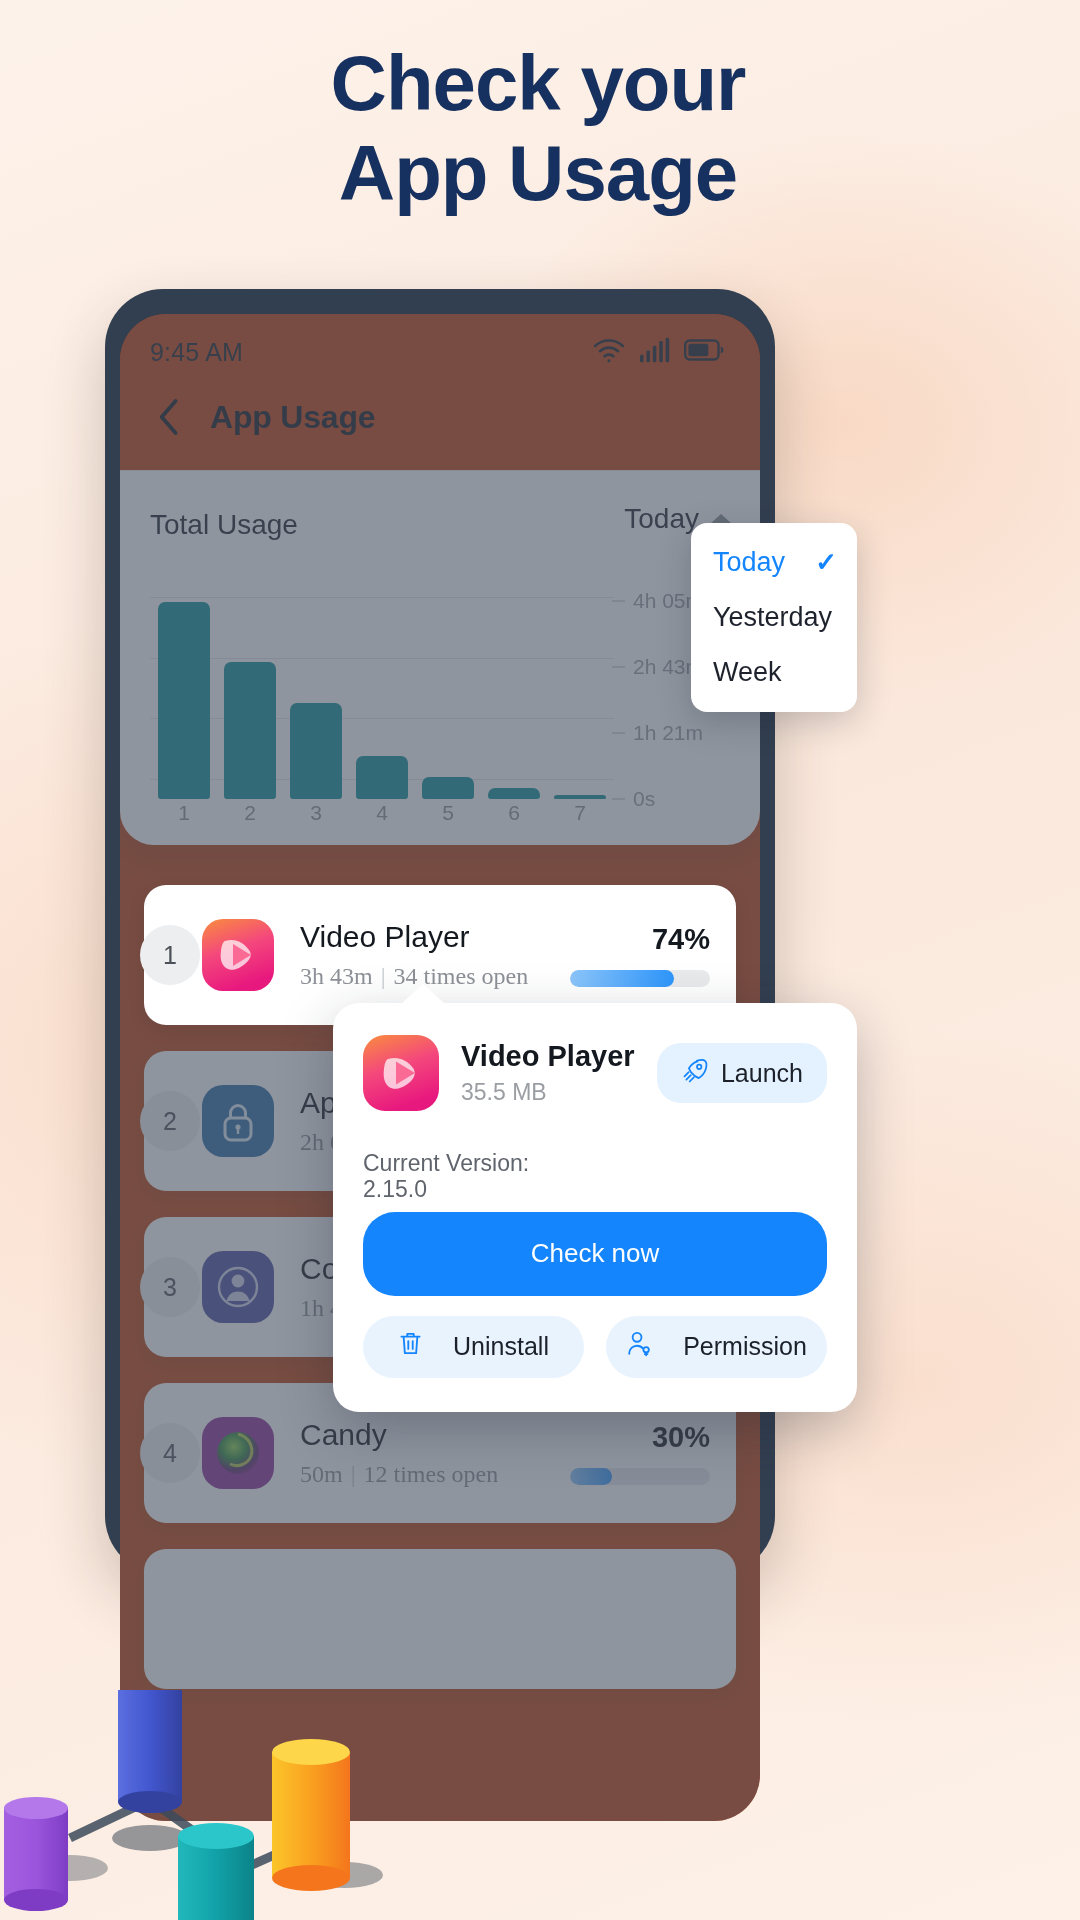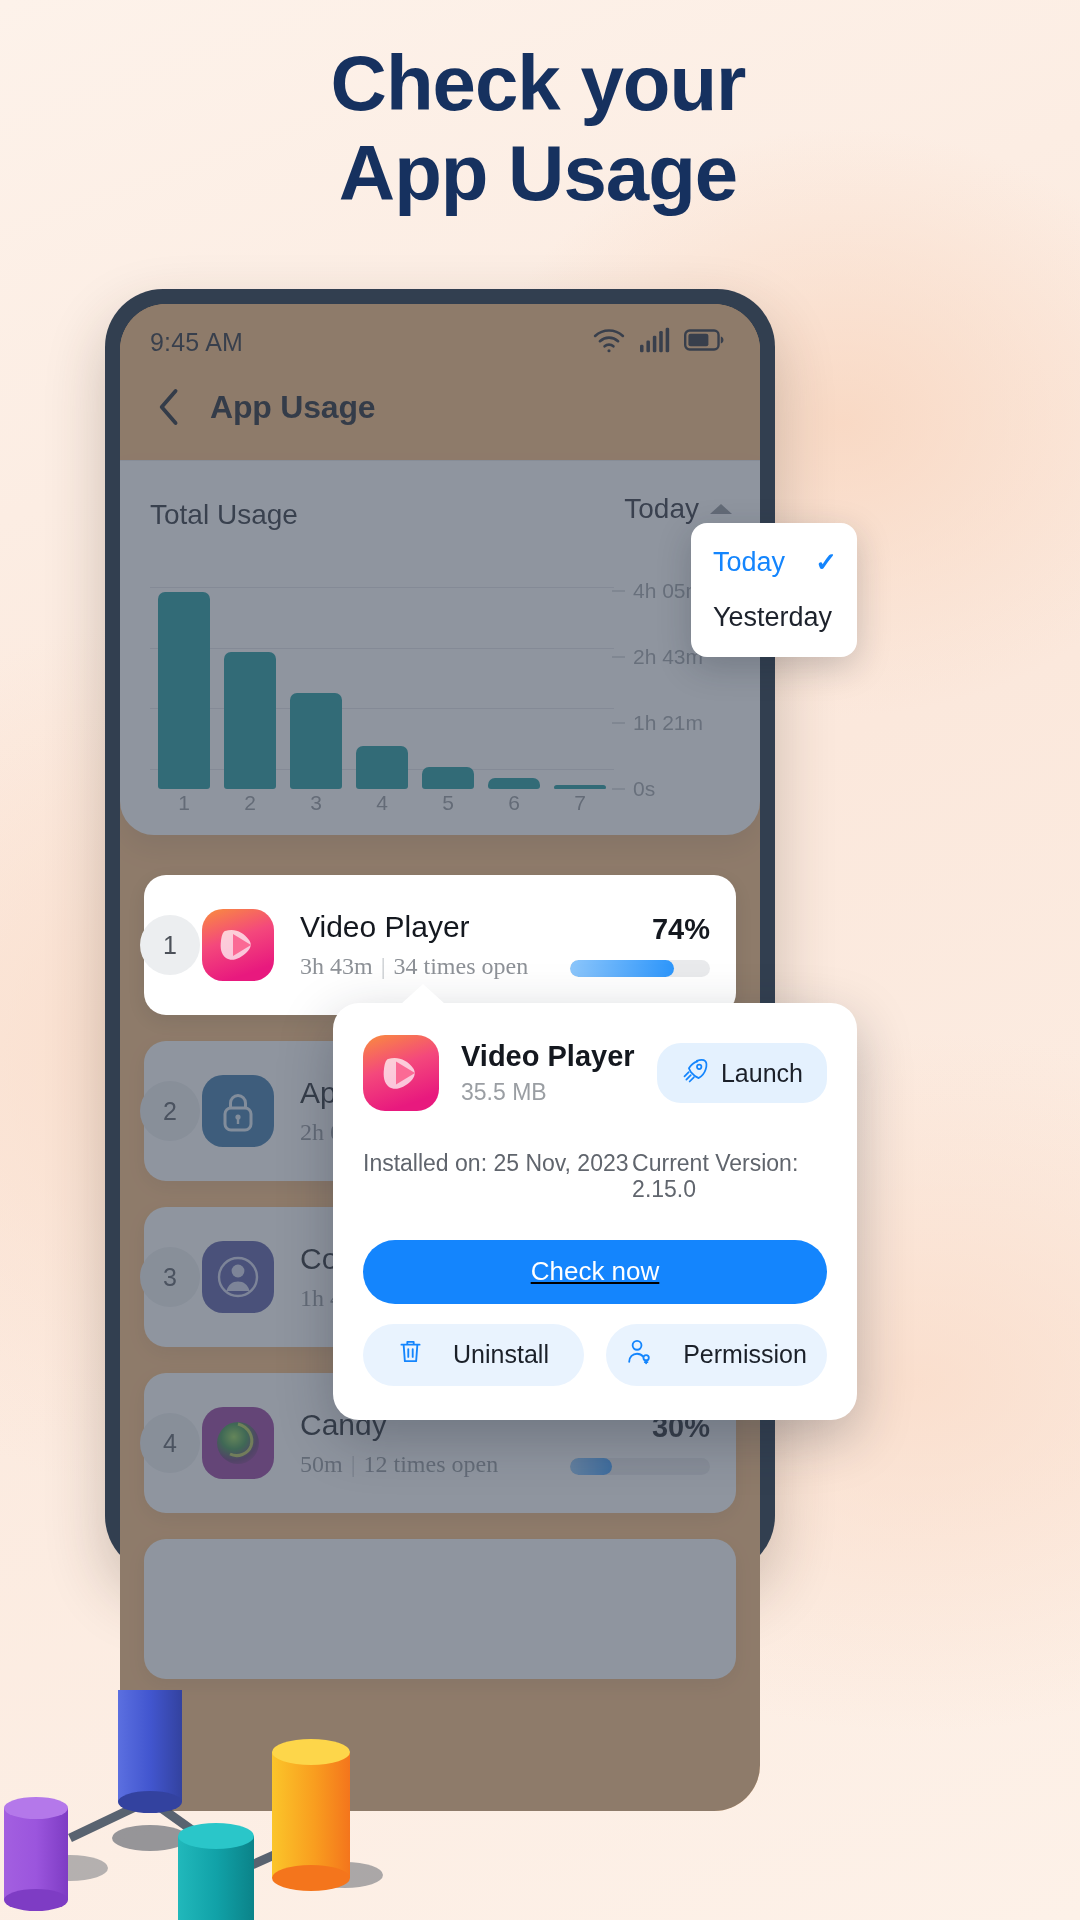--- a/index.html
+++ b/index.html
@@ -28,22 +28,22 @@
   .hero .l2{display:block;}
 
   
   .phone{
     position:absolute;left:105px;top:289px;width:670px;height:1285px;
     background:#323f50;border-radius:58px;
     box-shadow:0 26px 60px rgba(60,40,30,.24);
     z-index:6;
   }
   .screen{
-    position:absolute;left:15px;top:15px;width:640px;height:1507px;
-    background:#fdba74;border-radius:46px;overflow:hidden;
+    position:absolute;left:15px;top:25px;width:640px;height:1507px;
+    background:#c2410c;border-radius:46px;overflow:hidden;
   }
 
   
   .statusbar{
     height:62px;display:flex;align-items:center;justify-content:space-between;
     padding:14px 36px 0 30px;
   }
   .st-time{font-size:25px;color:#1b1f27;font-weight:500;letter-spacing:.2px;}
   .st-icons{display:flex;align-items:center;gap:14px;}
 
@@ -138,22 +138,22 @@
     border-radius:24px;padding:14px 24px;cursor:pointer;justify-content:flex-end;
   }
   .launch .lt{font-size:25px;color:#1b2029;}
 
   .pop-meta{margin-top:30px;display:flex;flex-wrap:wrap;}
   .meta-cell{font-size:23px;color:#60656d;line-height:1.15;padding:9px 0;}
   .meta-cell.c1{width:58%;}
   .meta-cell.c2{width:42%;text-align:left;}
 
   .cta{
-    margin-top:28px;height:64px;border-radius:32px;background:#1485fd;
-    display:flex;align-items:center;justify-content:center;cursor:pointer;text-decoration:underline;
+    height:84px;border-radius:32px;background:#1485fd;
+    display:flex;align-items:center;justify-content:center;cursor:pointer;
   }
   .cta span{color:#fff;font-size:26px;}
   .pop-actions{margin-top:20px;display:flex;gap:22px;}
   .act{
     flex:1;height:62px;border-radius:31px;background:#e9f3fe;
     display:flex;align-items:center;justify-content:center;gap:30px;cursor:pointer;
   }
   .act span{font-size:25px;color:#1b2029;}
 
   
@@ -428,21 +428,20 @@
           <path d="M13.5 3.2c3.6-1.1 6.4-.6 7.3.3.9.9 1.4 3.7.3 7.3-1 3.2-3.4 5.8-5.9 7.3l-3.2-1.7-3.5-3.5-1.7-3.2c1.5-2.5 4.1-4.9 7.3-5.9"></path>
           <circle cx="15.6" cy="8.4" r="1.9"></circle>
           <path d="M8.4 15.6 4.6 19.4M6.6 13 3 16.6M11 17.4 7.4 21"></path>
         </svg>
       </span>
       <span class="lt">Launch</span>
     </div>
   </div>
 
   <div class="pop-meta">
-    <div class="meta-cell c1">Installed on: 25 Nov, 2023</div>
     <div class="meta-cell c2">Current Version: 2.15.0</div>
   </div>
 
   <div class="cta">
     <span>Check now</span>
   </div>
 
   <div class="pop-actions">
     <div class="act">
       <span>
@@ -467,20 +466,23 @@
   </div>
 </div>
 
 <div class="dropdown" style="position:absolute;left:691px;top:523px;z-index:60;width:166px;" id="dropdown">
     <div class="dd-item sel">
       <span>Today</span>
       <span class="check">✓</span>
     </div>
     <div class="dd-item">
       <span>Yesterday</span>
+    </div>
+    <div class="dd-item">
+      <span>Week</span>
     </div>
   </div>
 
 <div class="deco">
   <svg width="460" height="230" viewBox="0 0 460 230">
     <defs>
       <linearGradient id="cyP" x1="0" y1="0" x2="1" y2="0">
           <stop offset="0" stop-color="#a35fe0"></stop>
           <stop offset=".5" stop-color="#9b55dd"></stop>
           <stop offset="1" stop-color="#7e3cc4"></stop>

